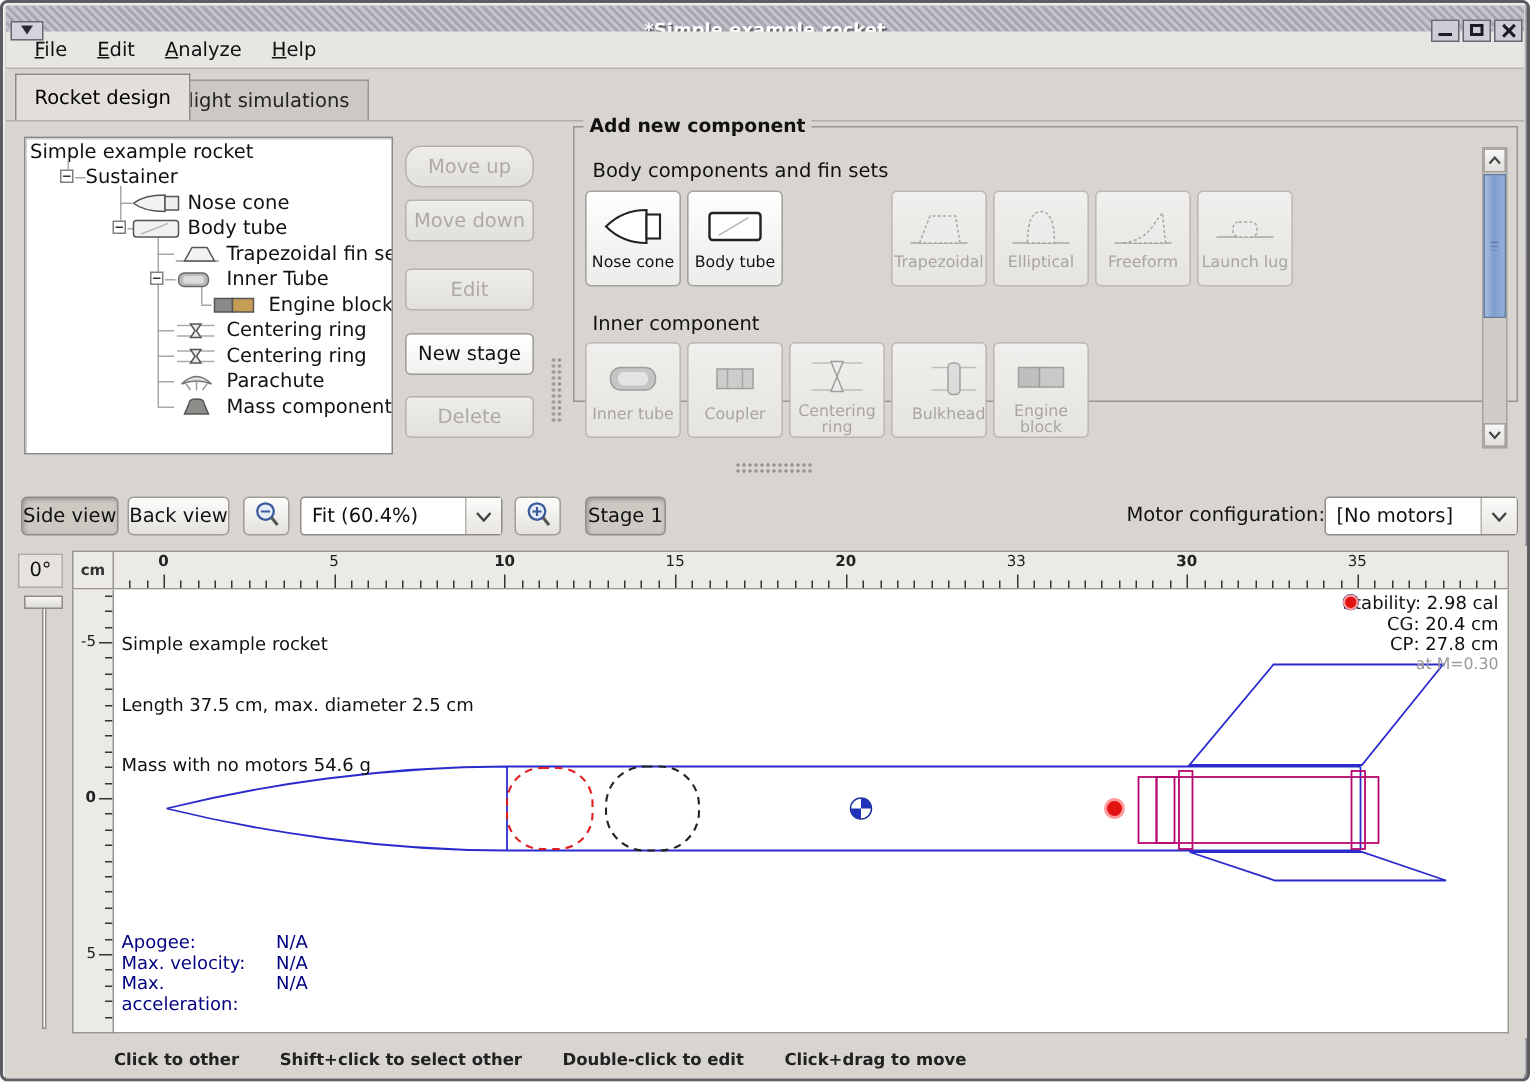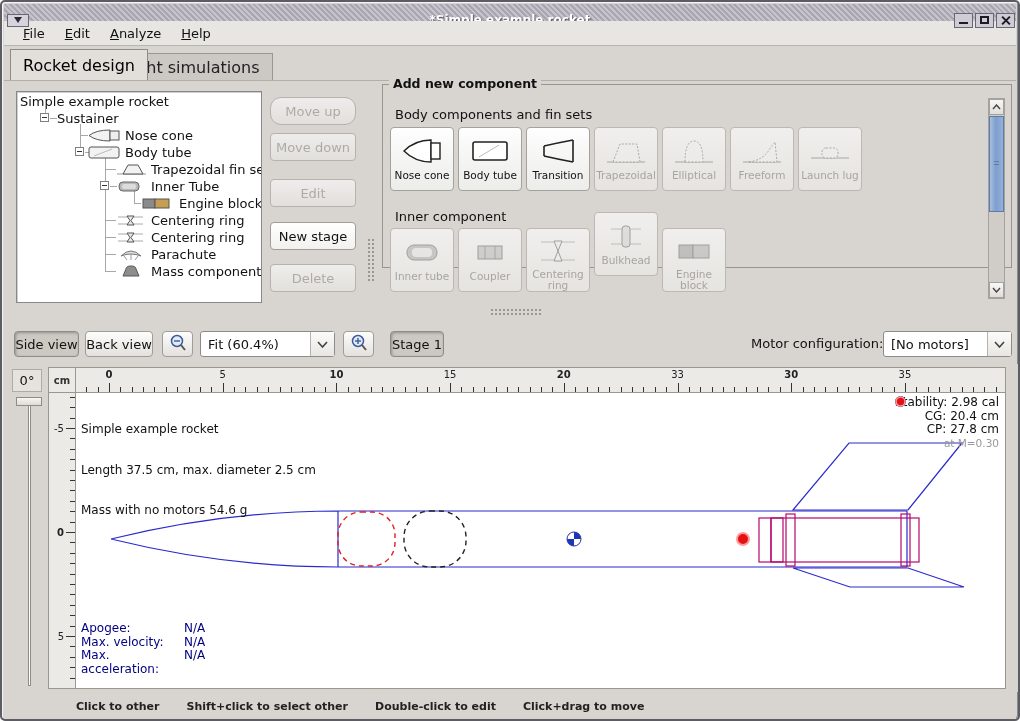--- a/index.html
+++ b/index.html
@@ -27,21 +27,21 @@
   .glyph-close::before { transform:rotate(45deg); } .glyph-close::after { transform:rotate(-45deg); }
 
   
   .menubar { position:absolute; left:2px; top:19px; right:2px; height:25px; background:#e8e6e2;
     border-bottom:1px solid #b8b5b0; display:flex; align-items:center; padding-left:10px; gap:2px; }
   .menu-item { display:inline-block; font-size:13px; color:#111; padding:3px 9px; }
   .menu-item::first-letter { text-decoration:underline; }
 
   
   .tabrow { position:absolute; left:2px; top:44px; right:2px; height:34px; }
-  .tab { position:absolute; bottom:0; font-size:16px; padding:0 12px; display:flex; align-items:center; justify-content:center; }
+  .tab { position:absolute; bottom:0; font-size:13px; padding:0 12px; display:flex; align-items:center; justify-content:center; }
   .tab.active { left:6px; height:31px; background:#e2dfda; border:1px solid #8f8c87; border-bottom:none; color:#000; z-index:2; }
   .tab.inactive { left:101px; height:27px; background:#ccc9c4; border:1px solid #9a978f; border-bottom:none; color:#222; }
 
   
   .toppanel { position:absolute; left:2px; top:78px; right:2px; height:242px; background:#d8d5d0; border-top:1px solid #b2afa9; }
 
   .treepanel { position:absolute; left:12px; top:10px; width:246px; height:212px; background:#fff;
     border:1px solid #888; box-shadow:inset 1px 1px 0 #cfcfcf; font-size:13px; overflow:hidden; }
   .trow { position:absolute; height:17px; display:flex; align-items:center; color:#111; white-space:nowrap; }
   .tlabel { line-height:17px; }
@@ -282,30 +282,20 @@
       </div>
       <div class="palette-btn" style="left:75px; top:42px;">
         <span class="picon">
           <svg width="42" height="30">
               <rect x="4" y="6" width="34" height="18" rx="2" fill="#fff" stroke="#222" stroke-width="1.6"></rect>
               <line x1="10" y1="21" x2="30" y2="9" stroke="#bbb"></line>
             </svg>
         </span>
         <span class="plabel">Body tube</span>
       </div>
-      <div class="palette-btn" style="left:143px; top:42px;">
-        <span class="picon">
-          <svg width="42" height="30">
-              <path d="M7,10 Q20,7 36,4 M7,20 Q20,23 36,26" fill="none" stroke="#222" stroke-width="1.6"></path>
-              <line x1="7" y1="10" x2="7" y2="20" stroke="#222" stroke-width="1.6"></line>
-              <line x1="36" y1="4" x2="36" y2="26" stroke="#222" stroke-width="1.6"></line>
-            </svg>
-        </span>
-        <span class="plabel">Transition</span>
-      </div>
       <div class="palette-btn disabled" style="left:211px; top:42px;">
         <span class="picon">
           <svg width="42" height="30">
               <line x1="2" y1="26" x2="40" y2="26" stroke="#555"></line>
               <path d="M8,26 L15,8 L32,8 L35,26 Z" fill="#eee" stroke="#555" stroke-dasharray="2,1.5"></path>
             </svg>
         </span>
         <span class="plabel">Trapezoidal</span>
       </div>
       <div class="palette-btn disabled" style="left:279px; top:42px;">
@@ -360,21 +350,21 @@
       <div class="palette-btn disabled" style="left:143px; top:143px;">
         <span class="picon">
           <svg width="42" height="30">
               <line x1="4" y1="6" x2="38" y2="6" stroke="#888"></line>
               <line x1="4" y1="24" x2="38" y2="24" stroke="#888"></line>
               <path d="M17,5 L25,5 L21,15 L25,25 L17,25 L21,15 Z" fill="#eee" stroke="#444"></path>
             </svg>
         </span>
         <span class="plabel">Centering ring</span>
       </div>
-      <div class="palette-btn disabled" style="left:211px; top:127px;">
+      <div class="palette-btn disabled" style="left:211px; top:143px;align-items:flex-end;">
         <span class="picon">
           <svg width="42" height="30">
               <line x1="6" y1="8" x2="36" y2="8" stroke="#888"></line>
               <line x1="6" y1="23" x2="36" y2="23" stroke="#888"></line>
               <rect x="17" y="5" width="8" height="21" rx="3" fill="#ccc" stroke="#444"></rect>
             </svg>
         </span>
         <span class="plabel">Bulkhead</span>
       </div>
       <div class="palette-btn disabled" style="left:279px; top:143px;">

